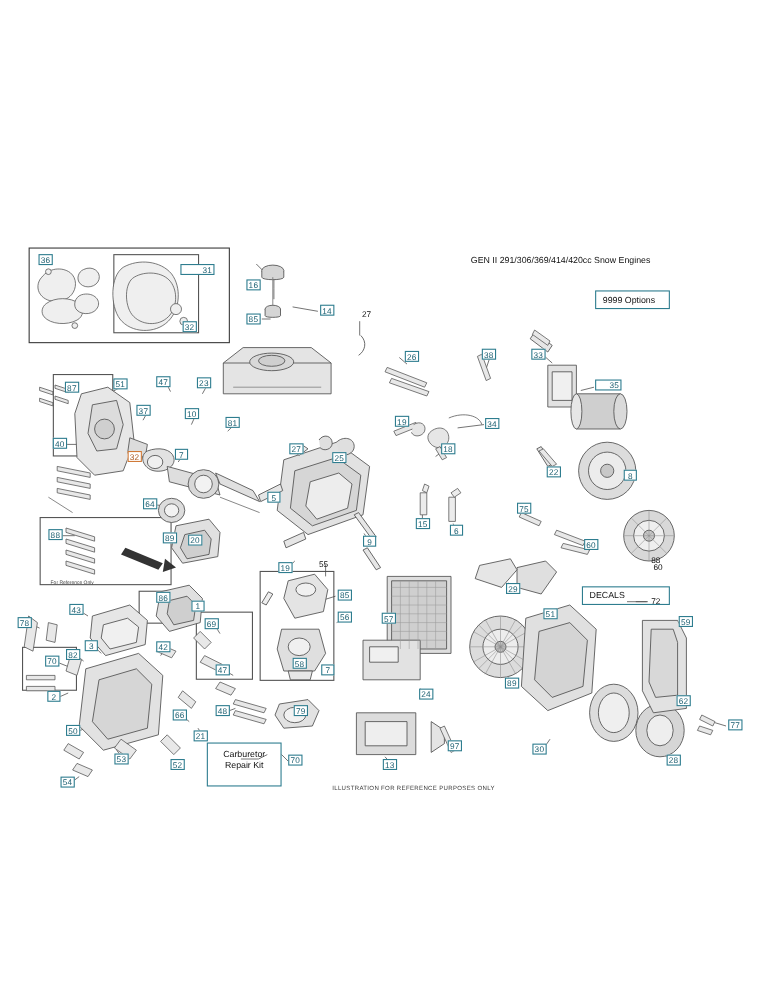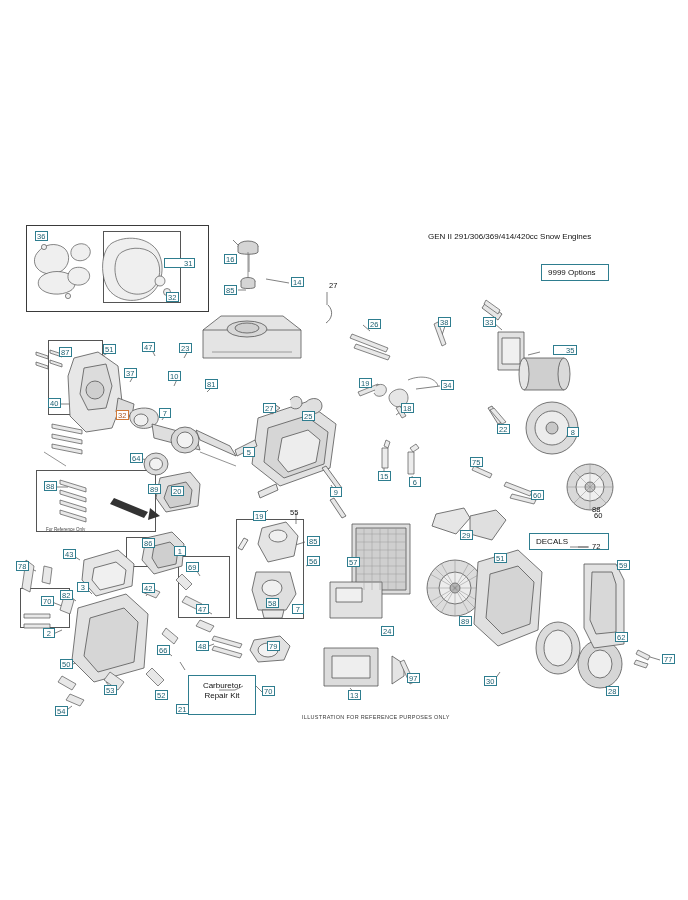--- a/index.html
+++ b/index.html
@@ -431,30 +431,30 @@
       <path d="M506,482 l26,10 l-2,4 l-26,-10 z"></path>
       <path d="M512,494 l24,6 l-2,4 l-24,-6 z"></path>
       <path d="M638,650 l12,6 l-2,4 l-12,-6 z"></path>
       <path d="M636,660 l12,4 l-2,4 l-12,-4 z"></path>
       <path d="M404,660 l10,22 l-4,2 l-10,-22 z"></path>
     </g>
   </svg>
 
   <div id="callout-layer">
       <div class="callout" style="left: 35px; top: 231px;">36</div>
-      <div class="callout" style="left: 164px; top: 258px; padding-left: 19px;">31</div>
+      <div class="callout" style="left: 164px; top: 240px; padding-left: 19px;">31</div>
       <div class="callout" style="left: 166px; top: 292px;">32</div>
       <div class="callout" style="left: 224px; top: 254px;">16</div>
       <div class="callout" style="left: 224px; top: 285px;">85</div>
       <div class="callout" style="left: 291px; top: 277px;">14</div>
       <div class="plain-label" style="left: 329px; top: 281px;">27</div>
       <div class="callout" style="left: 368px; top: 319px;">26</div>
       <div class="callout" style="left: 438px; top: 317px;">38</div>
       <div class="callout" style="left: 483px; top: 317px;">33</div>
-      <div class="callout" style="left: 553px; top: 345px; padding-left: 12px;">35</div>
+      <div class="callout" style="left: 541px; top: 345px; padding-left: 12px;">35</div>
       <div class="callout" style="left: 103px; top: 344px;">51</div>
       <div class="callout" style="left: 142px; top: 342px;">47</div>
       <div class="callout" style="left: 179px; top: 343px;">23</div>
       <div class="callout" style="left: 59px; top: 347px;">87</div>
       <div class="callout" style="left: 124px; top: 368px;">37</div>
       <div class="callout" style="left: 168px; top: 371px;">10</div>
       <div class="callout" style="left: 205px; top: 379px;">81</div>
       <div class="callout" style="left: 359px; top: 378px;">19</div>
       <div class="callout" style="left: 441px; top: 380px;">34</div>
       <div class="callout" style="left: 48px; top: 398px;">40</div>
@@ -496,21 +496,21 @@
       <div class="callout" style="left: 41px; top: 596px;">70</div>
       <div class="callout" style="left: 60px; top: 590px;">82</div>
       <div class="callout" style="left: 381px; top: 626px;">24</div>
       <div class="callout" style="left: 459px; top: 616px;">89</div>
       <div class="callout" style="left: 43px; top: 628px;">2</div>
       <div class="callout" style="left: 196px; top: 604px;">47</div>
       <div class="callout" style="left: 196px; top: 641px;">48</div>
       <div class="callout" style="left: 267px; top: 641px;">79</div>
       <div class="callout" style="left: 157px; top: 645px;">66</div>
       <div class="callout" style="left: 60px; top: 659px;">50</div>
-      <div class="callout" style="left: 176px; top: 664px; margin-top: 40px;">21</div>
+      <div class="callout" style="left: 176px; top: 664px;">21</div>
       <div class="callout" style="left: 262px; top: 686px;">70</div>
       <div class="callout" style="left: 348px; top: 690px;">13</div>
       <div class="callout" style="left: 407px; top: 673px;">97</div>
       <div class="callout" style="left: 484px; top: 676px;">30</div>
       <div class="callout" style="left: 615px; top: 632px;">62</div>
       <div class="callout" style="left: 662px; top: 654px;">77</div>
       <div class="callout" style="left: 606px; top: 686px;">28</div>
       <div class="callout" style="left: 104px; top: 685px;">53</div>
       <div class="callout" style="left: 155px; top: 690px;">52</div>
       <div class="callout" style="left: 55px; top: 706px;">54</div>

